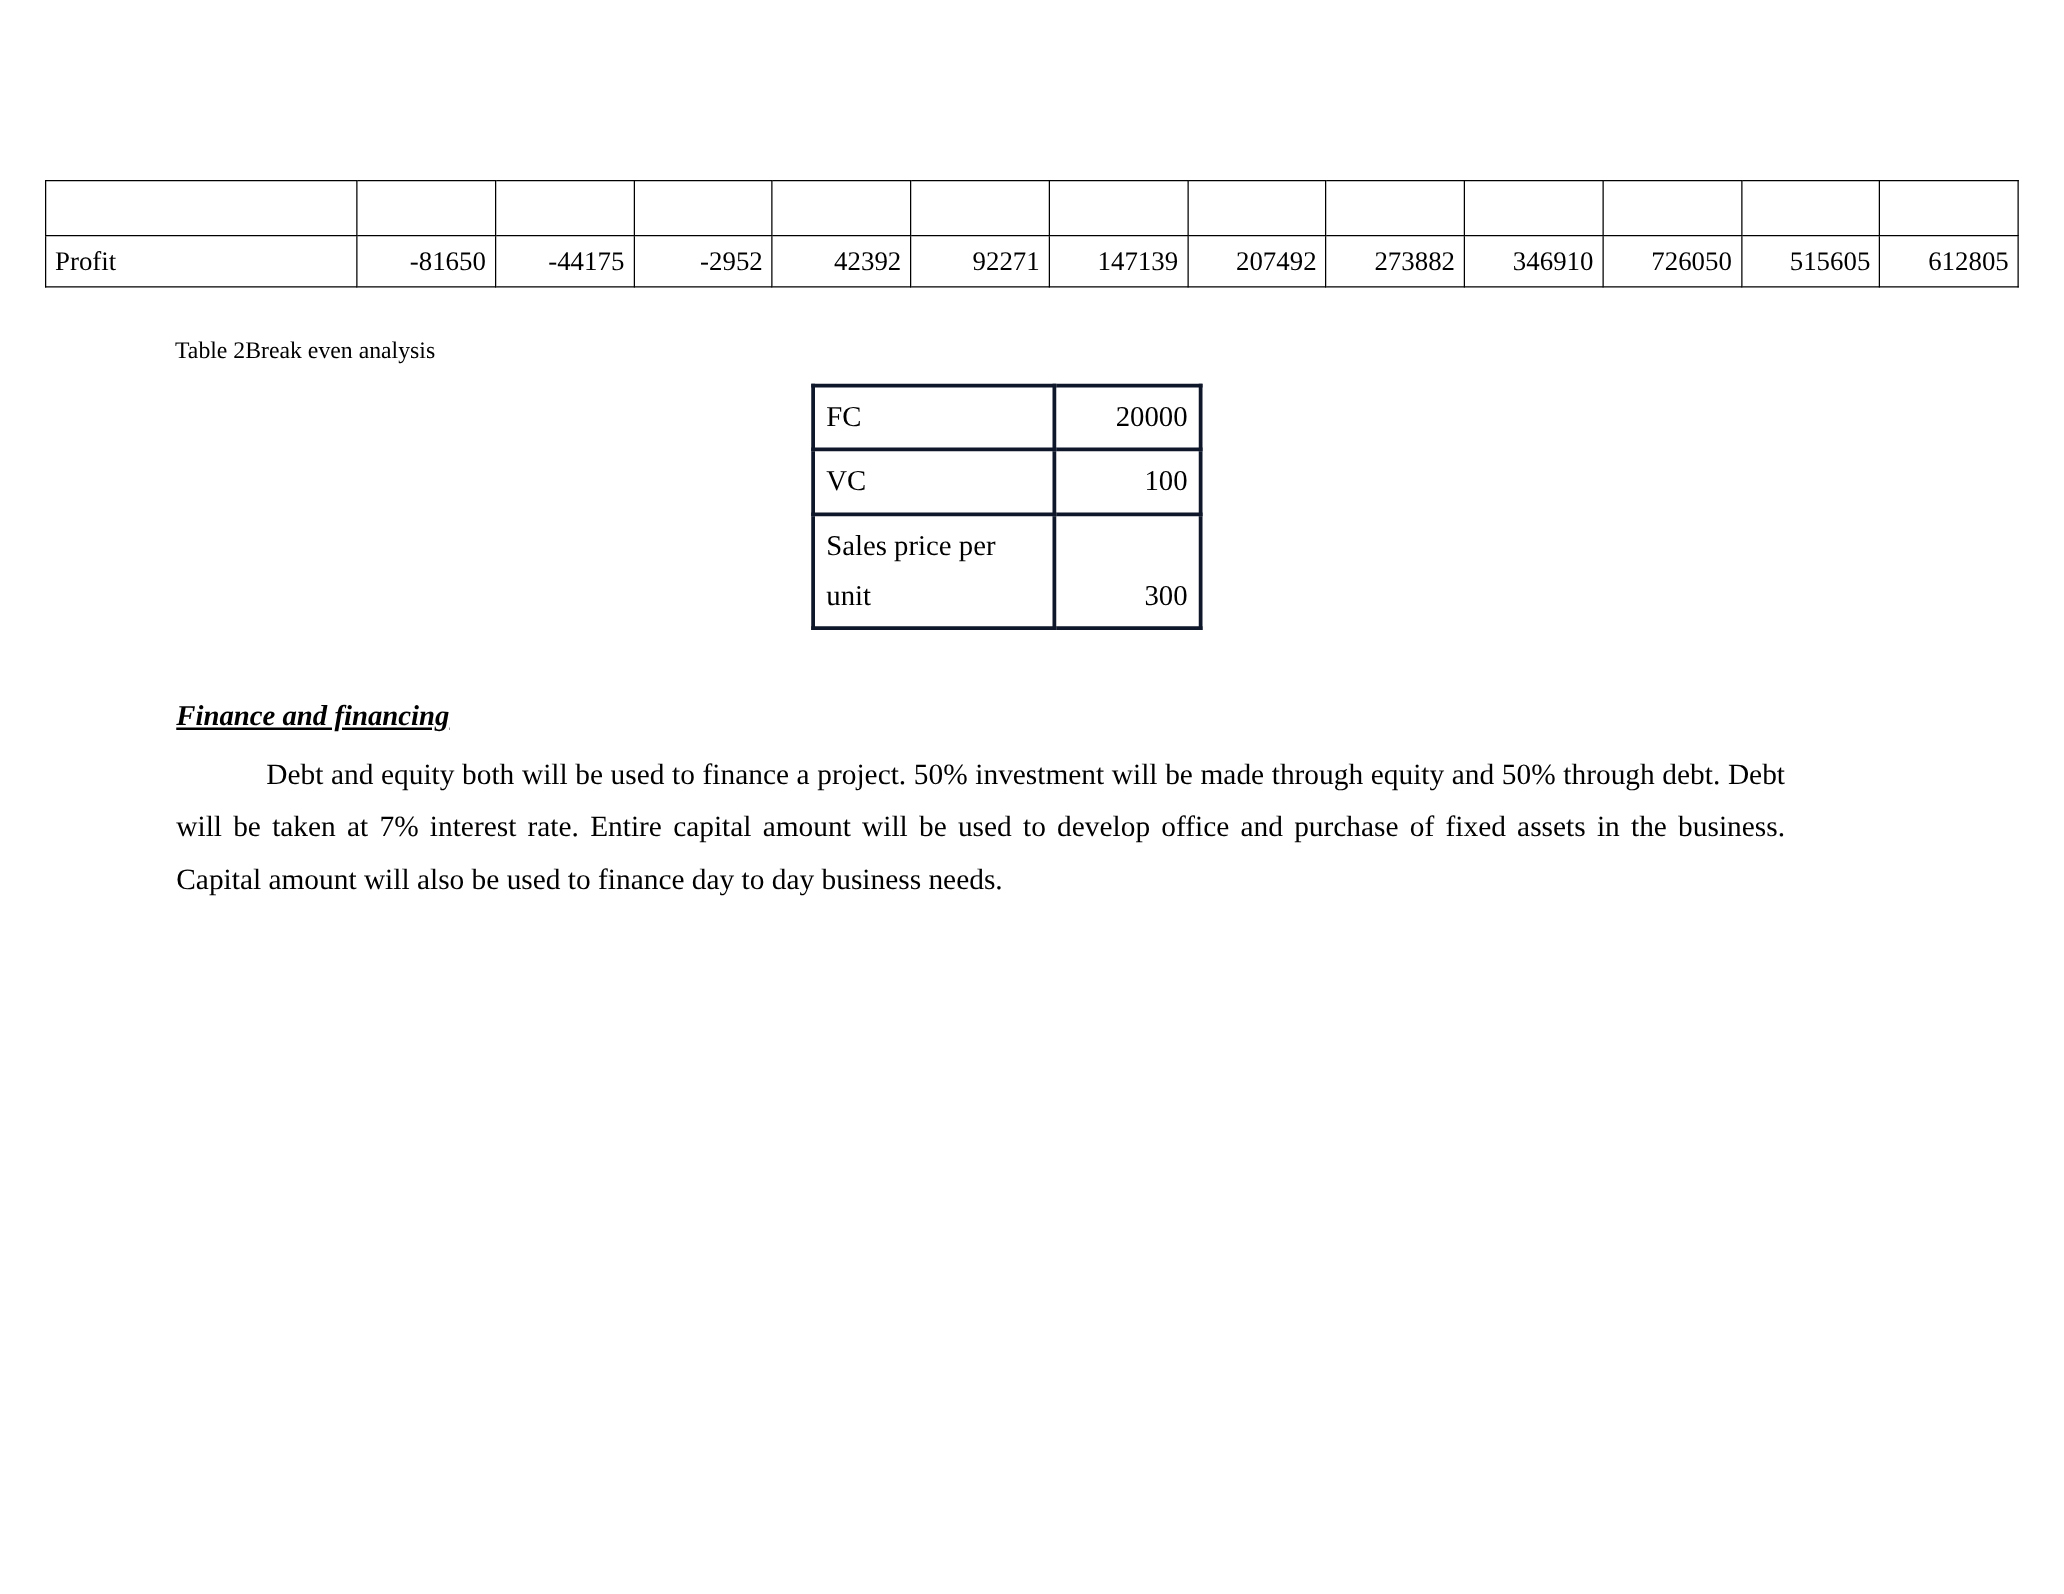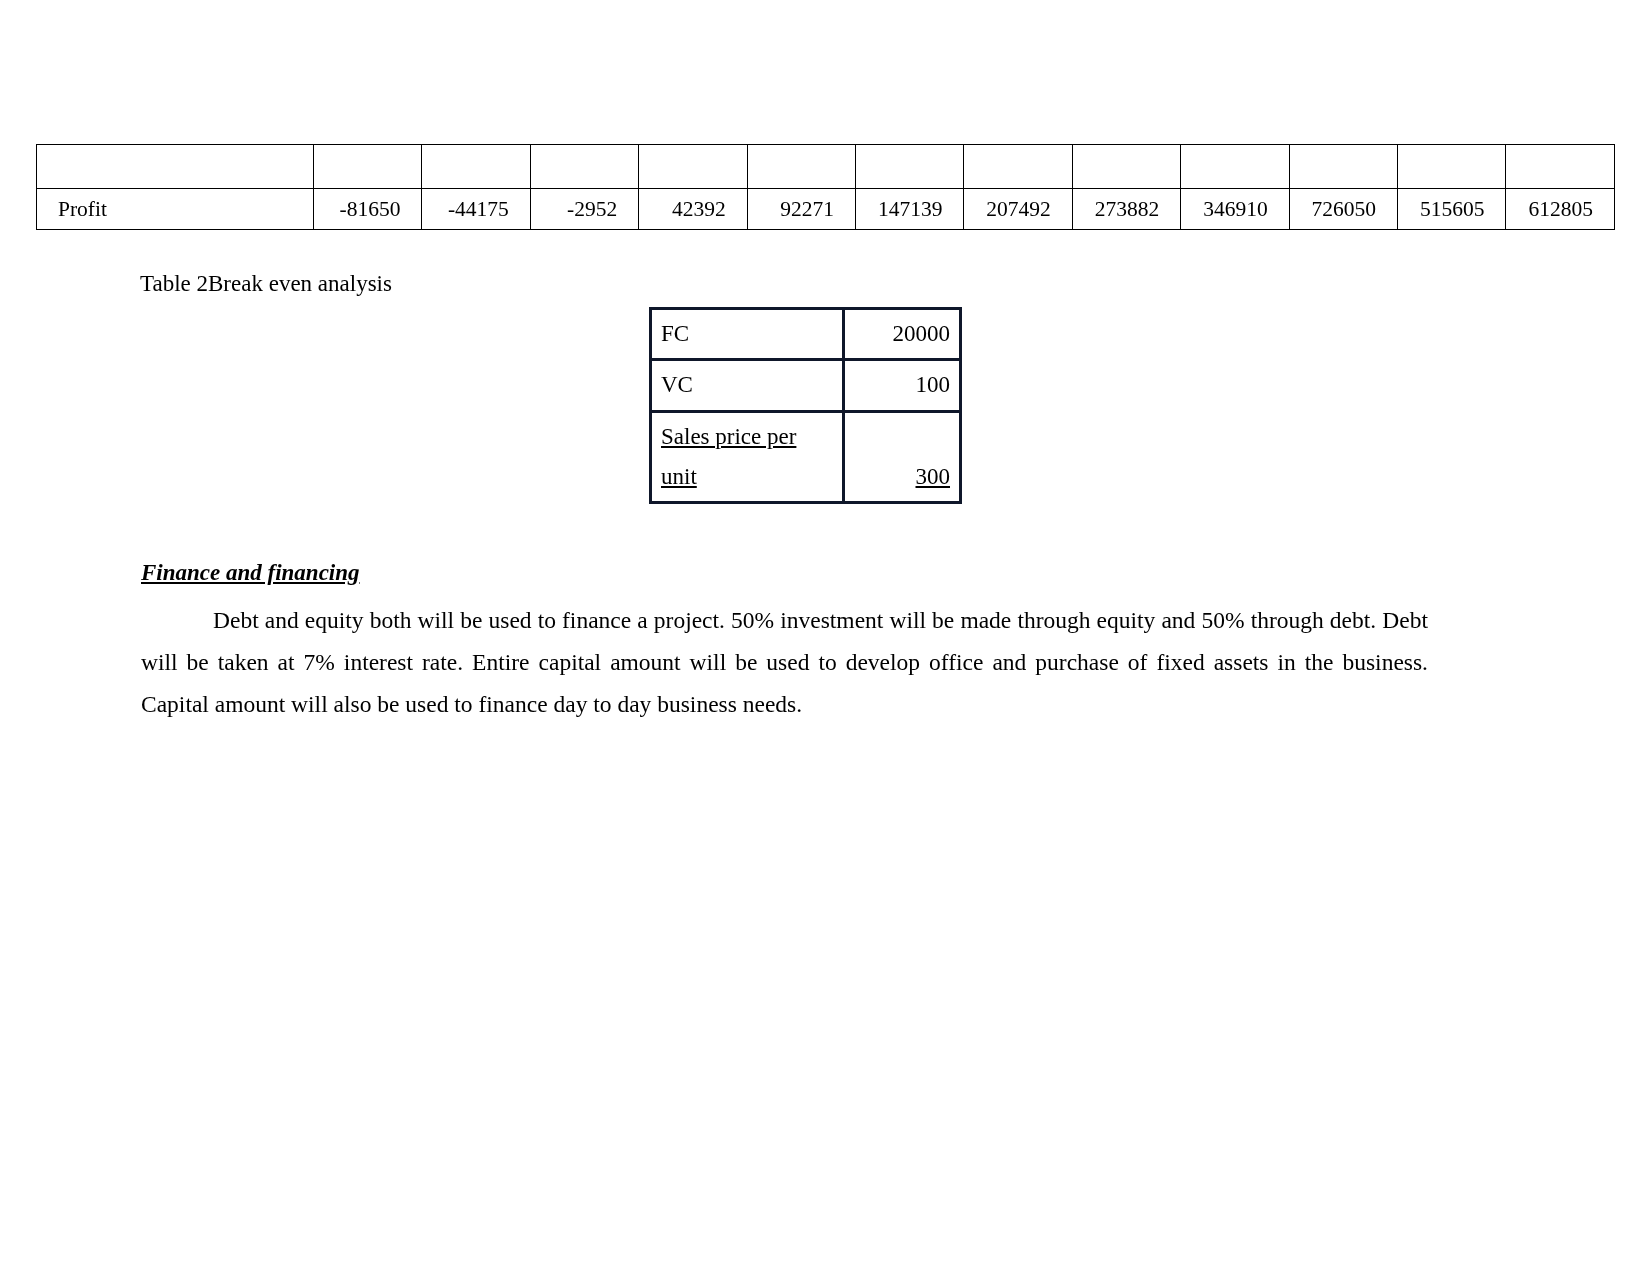--- a/index.html
+++ b/index.html
@@ -32,41 +32,41 @@
   }
   table.profit-table {
     border-collapse: collapse;
     table-layout: fixed;
     width: 100%;
     font-size: 21.5px;
   }
   table.profit-table td {
     border: 1px solid #000000;
     height: 36px;
-    padding: 2px 21px;
+    padding: 2px 7px;
     vertical-align: middle;
     white-space: nowrap;
   }
   table.profit-table tr.blank-row td {
     height: 39px;
   }
   td.label-cell {
     width: 234px;
     text-align: left;
   }
   td.num-cell {
     text-align: right;
   }
 
   
   .caption {
     position: absolute;
     left: 140px;
     top: 268px;
-    font-size: 23px;
+    font-size: 19px;
     line-height: 1.35;
     white-space: nowrap;
   }
 
   
   .bep-wrap {
     position: absolute;
     left: 649px;
     top: 307px;
     width: 270px;
@@ -87,21 +87,20 @@
     width: 172px;
     text-align: left;
   }
   table.bep-table td.bep-val {
     width: 96px;
     text-align: right;
     vertical-align: bottom;
   }
   table.bep-table tr.tall td {
     height: 72px;
-    text-decoration: underline;
   }
   table.bep-table tr.short td {
     height: 34px;
   }
 
   
   .section-heading {
     position: absolute;
     left: 141px;
     top: 560px;

